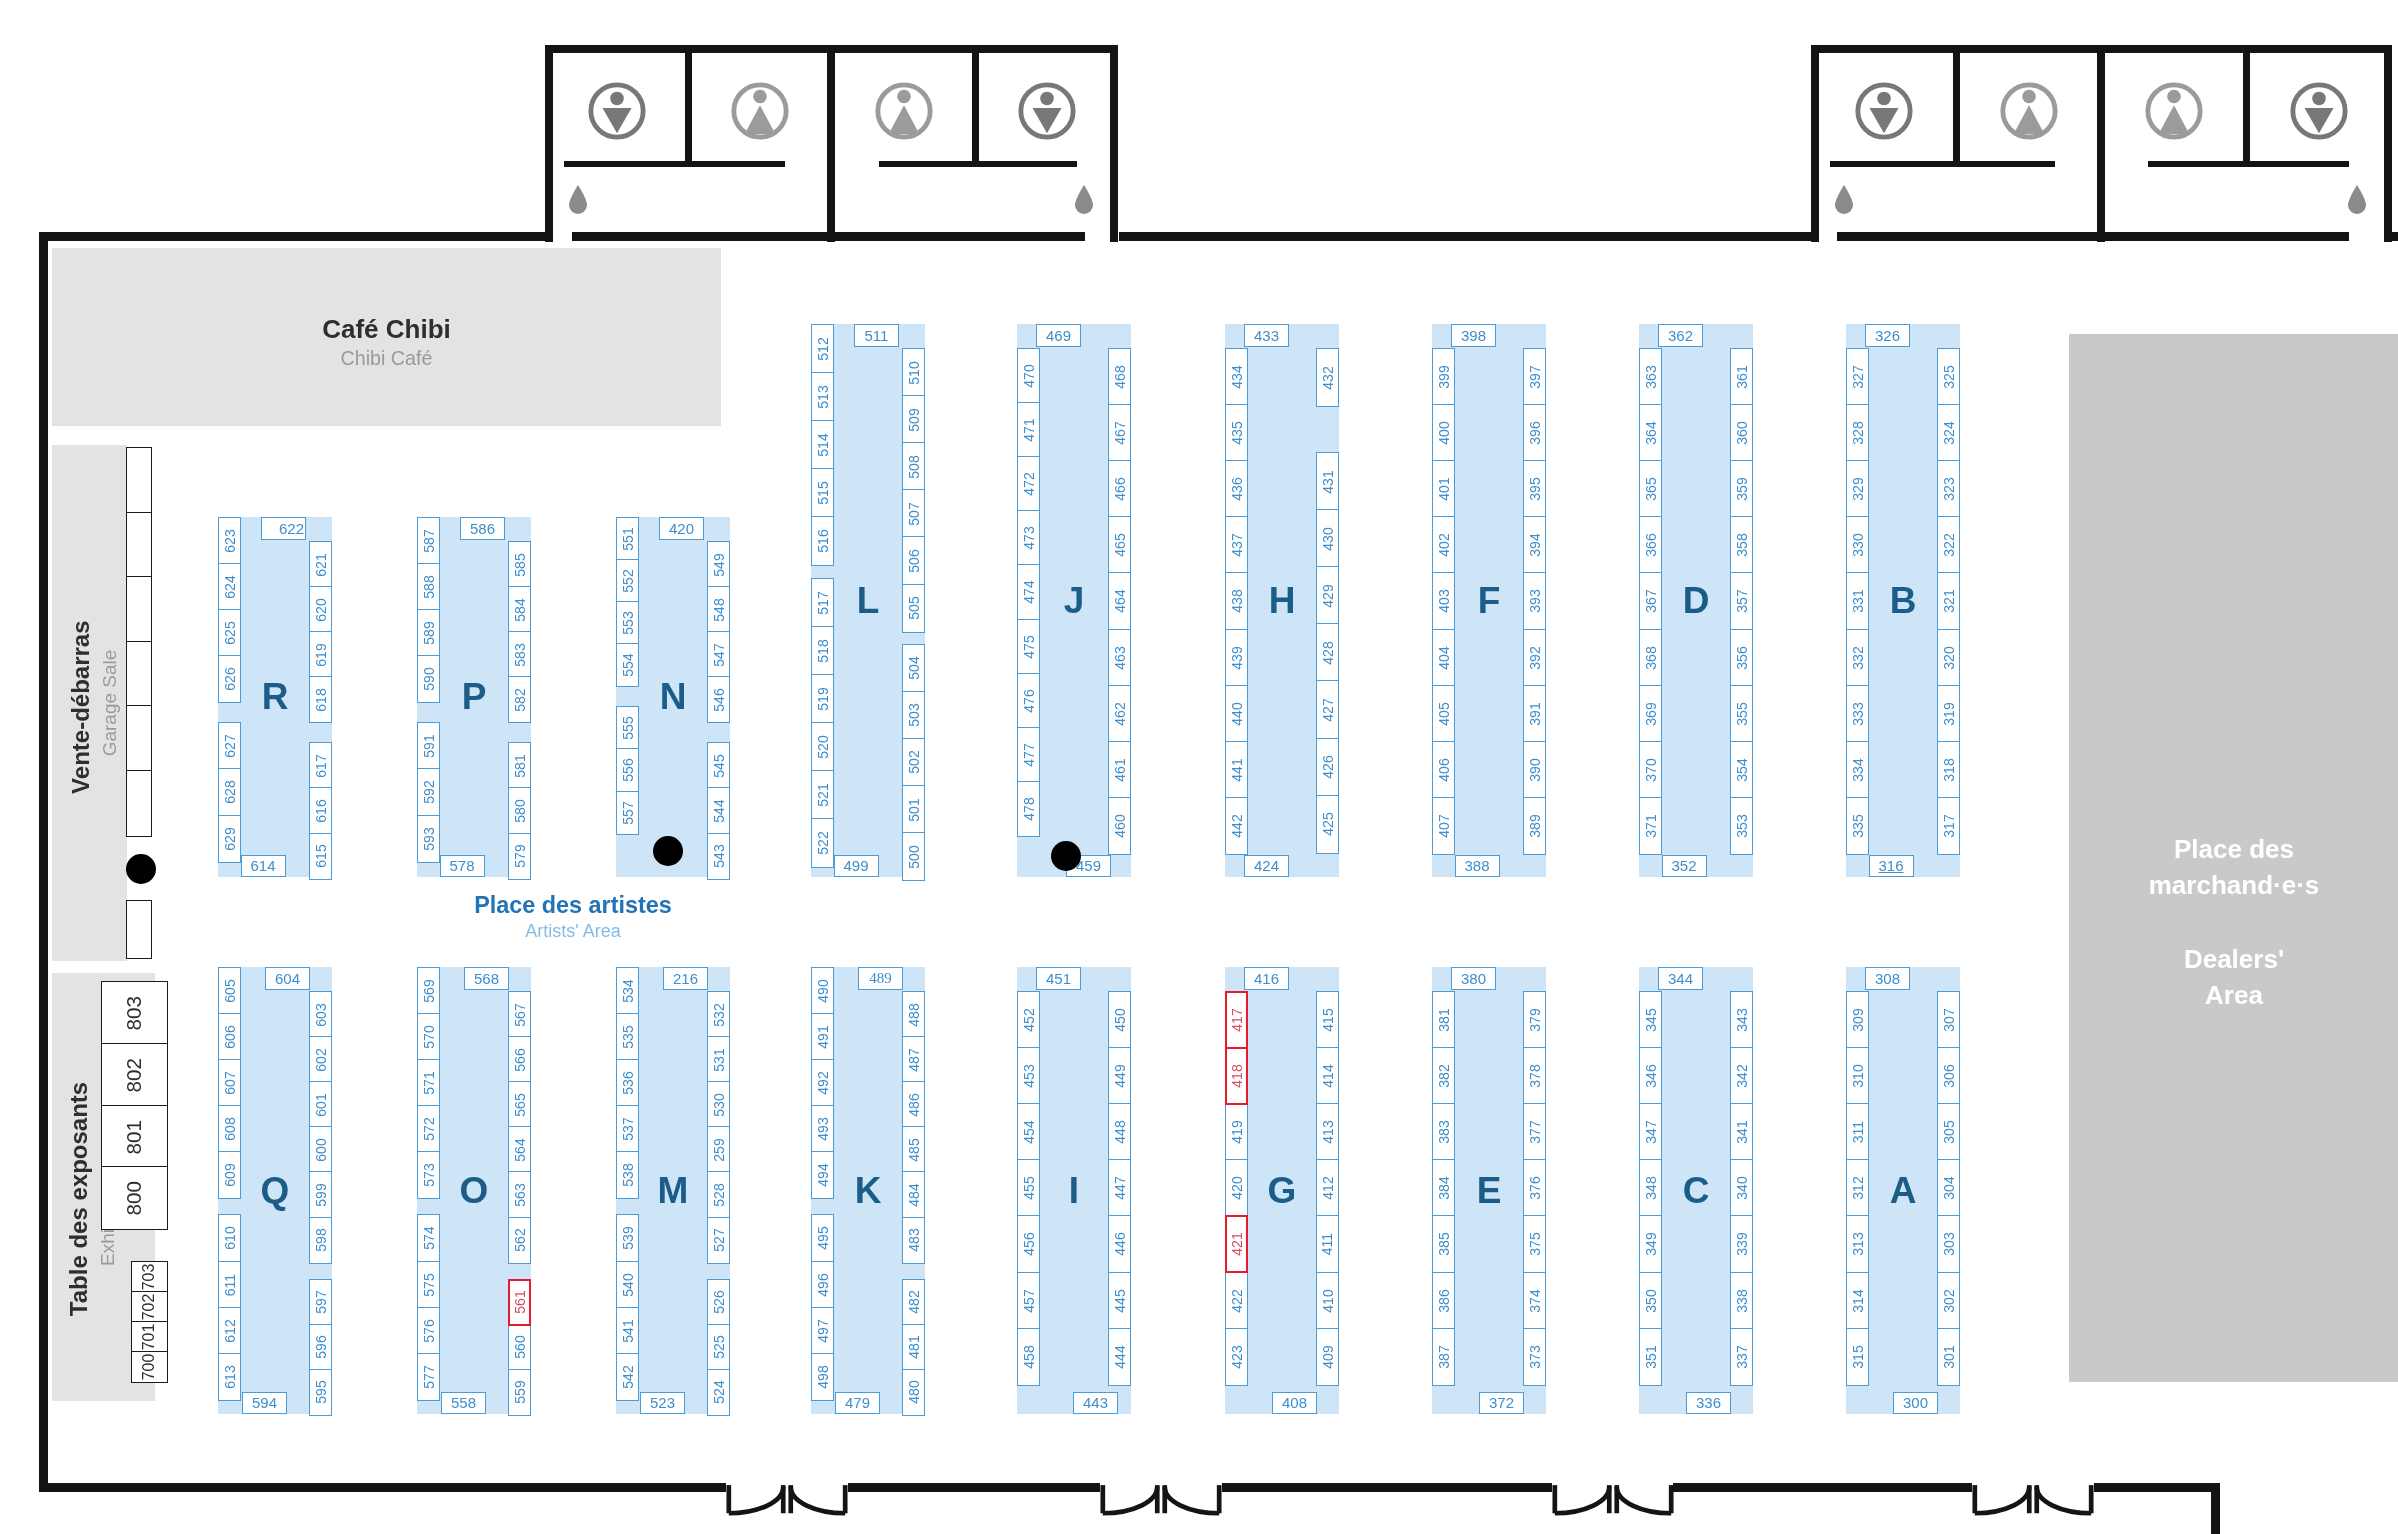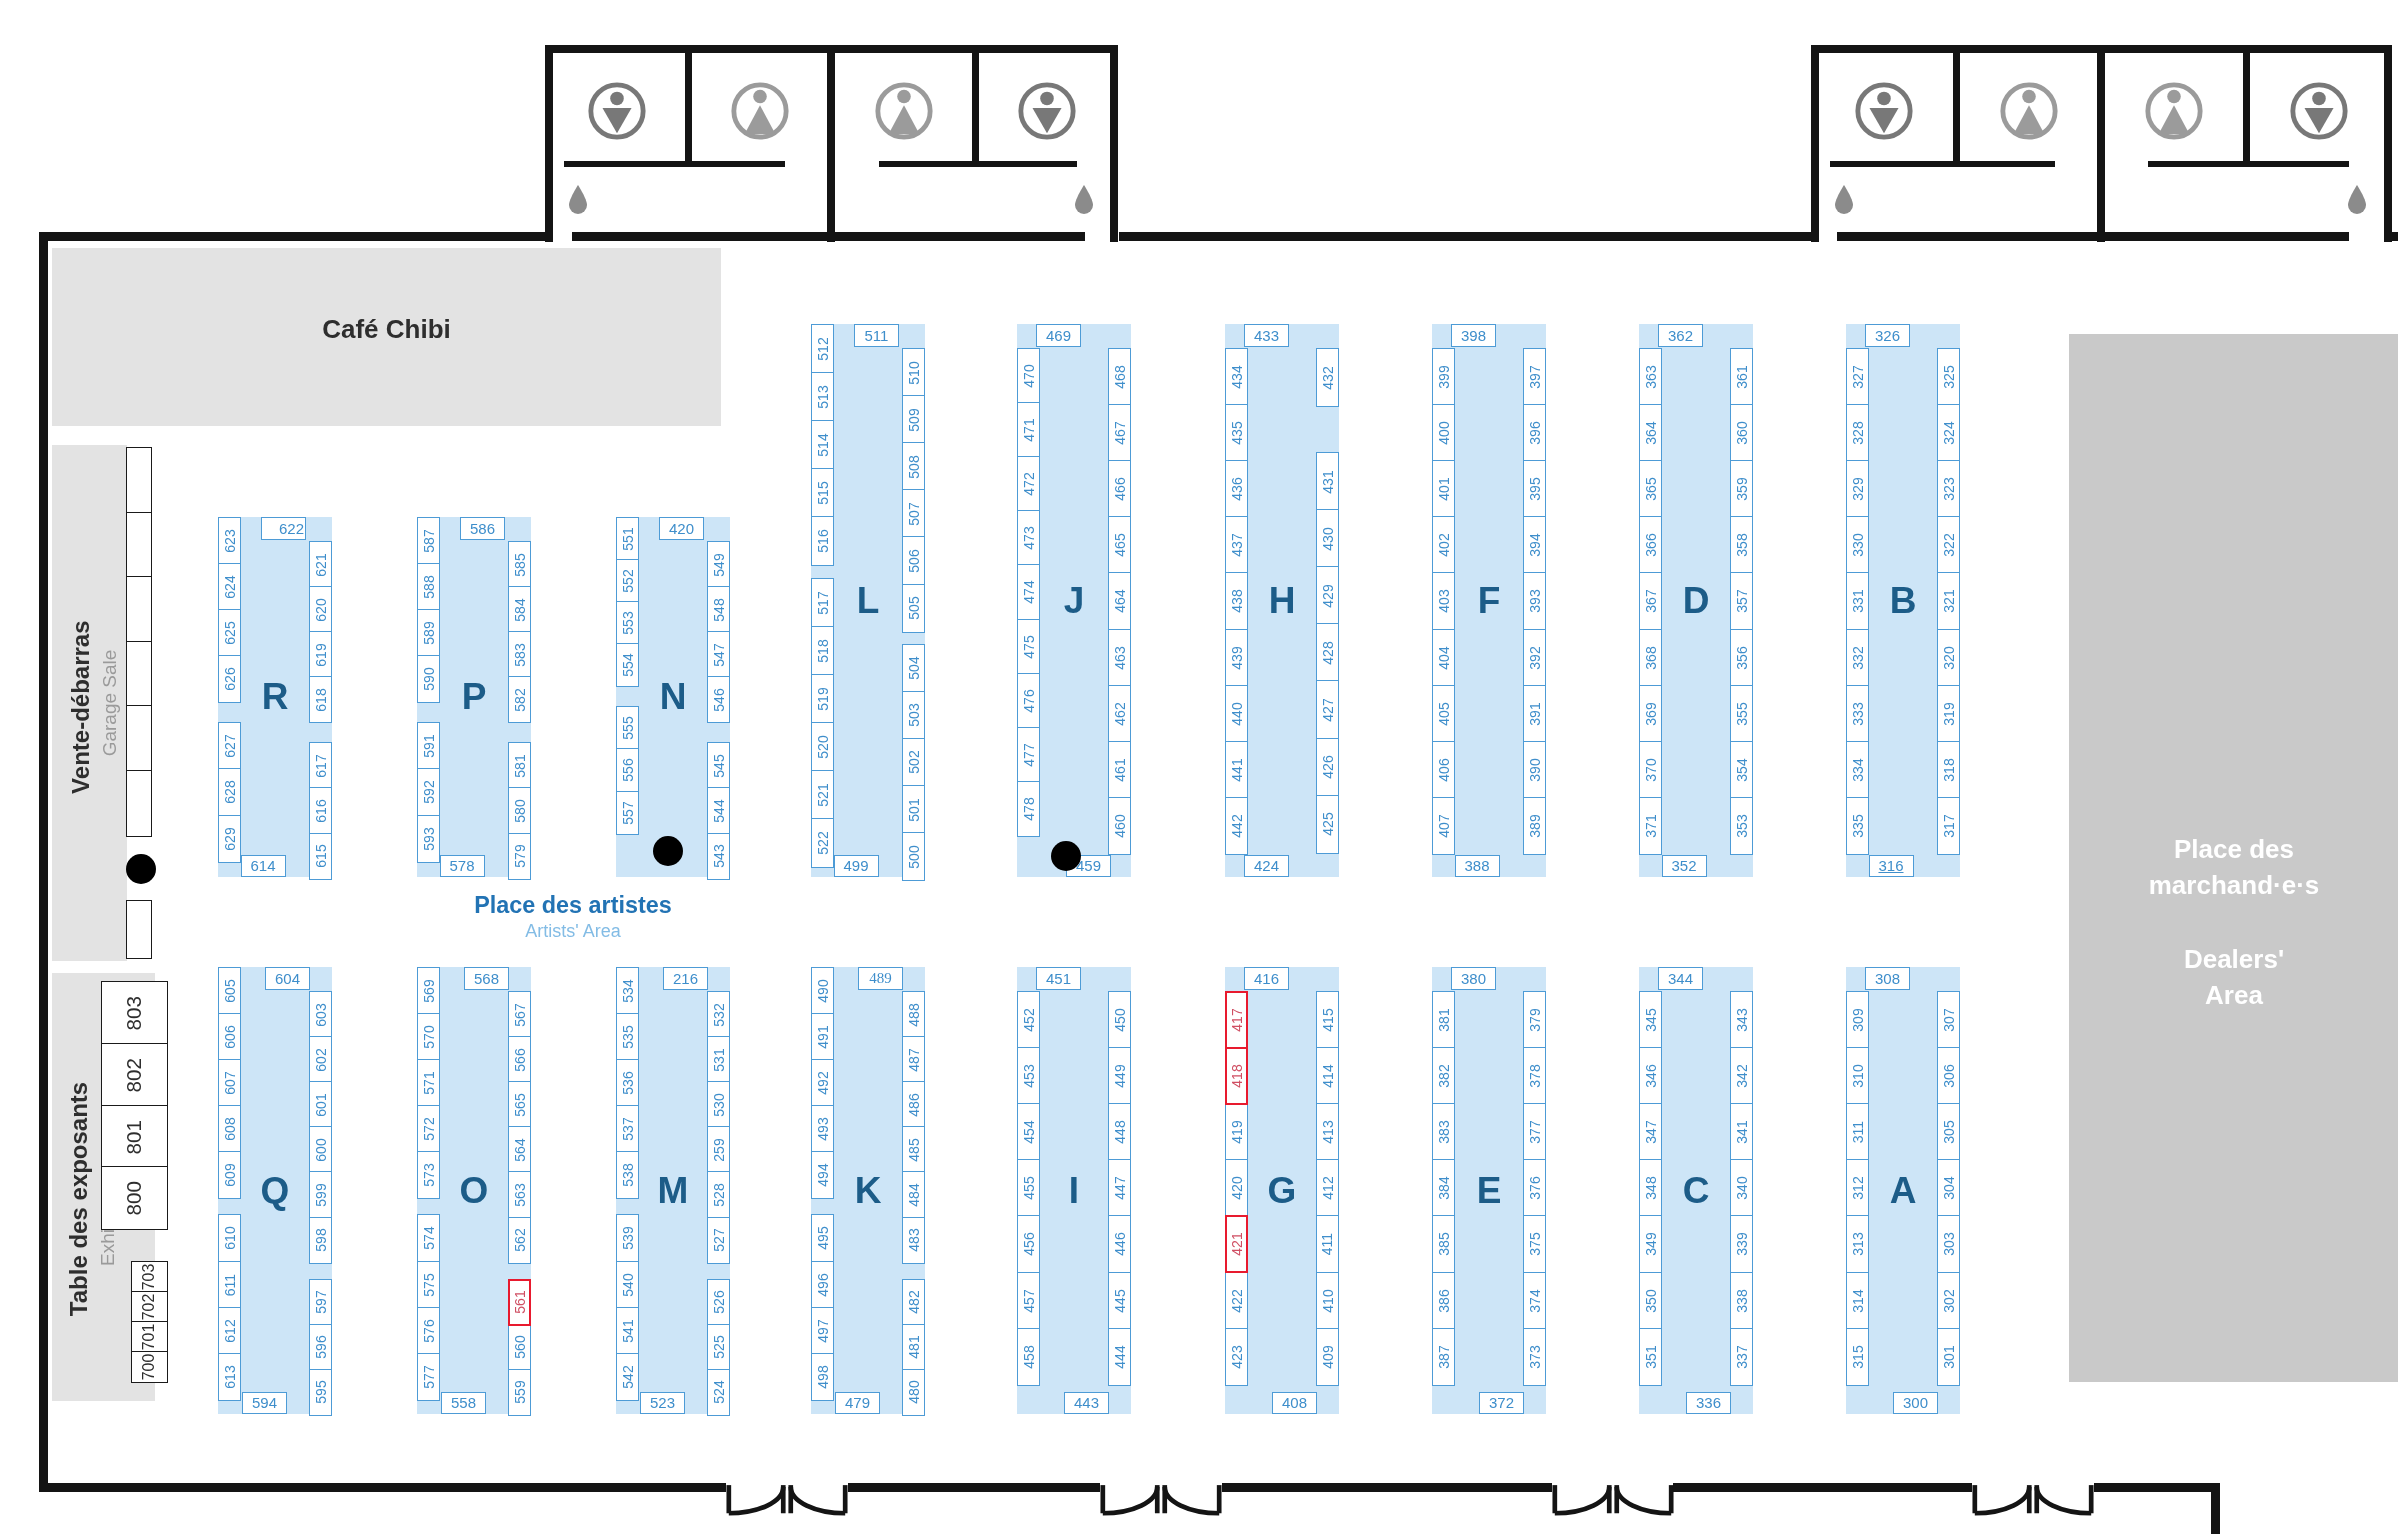--- a/index.html
+++ b/index.html
@@ -50,20 +50,21 @@
   .droplet{position:absolute;}
   .doorsym{position:absolute;}
 </style>
 </head>
 <body>
 
 <div id="stage">
 
   <div class="graybox" style="left:52px;top:248px;width:669px;height:178px;">
     <div class="cafe-title">Café Chibi</div>
+    <div class="cafe-sub">Chibi Café</div>
   </div>
 
   <div class="graybox" style="left:52px;top:445px;width:75px;height:516px;"></div>
   <div class="vlabel" style="left:81px;top:703px;">
     <span class="fr">Vente-débarras</span>
     &nbsp;
   </div>
   <div class="vlabel" style="left:110px;top:703px;">
     <span class="en">Garage Sale</span>
   </div>
@@ -1072,21 +1073,21 @@
           </div>
           <div class="cell" style="height: 47px;">
             <span>480</span>
           </div>
         </div>
       </div>
       <div class="trow" style="left: 1017px; top: 967px; height: 447px;">
         <div class="rowbg"></div>
         <div class="letter">I</div>
         <div class="cap" style="top: 0px; left: 19px;">451</div>
-        <div class="cap" style="bottom: 0px; left: 47px; margin-top: 36px;">443</div>
+        <div class="cap" style="bottom: 0px; left: 56px; margin-top: 36px;">443</div>
         <div class="col left" style="top: 24px; height: 398px;">
           <div class="cell" style="height: 58px;">
             <span>452</span>
           </div>
           <div class="cell" style="height: 58px;">
             <span>453</span>
           </div>
           <div class="cell" style="height: 58px;">
             <span>454</span>
           </div>

